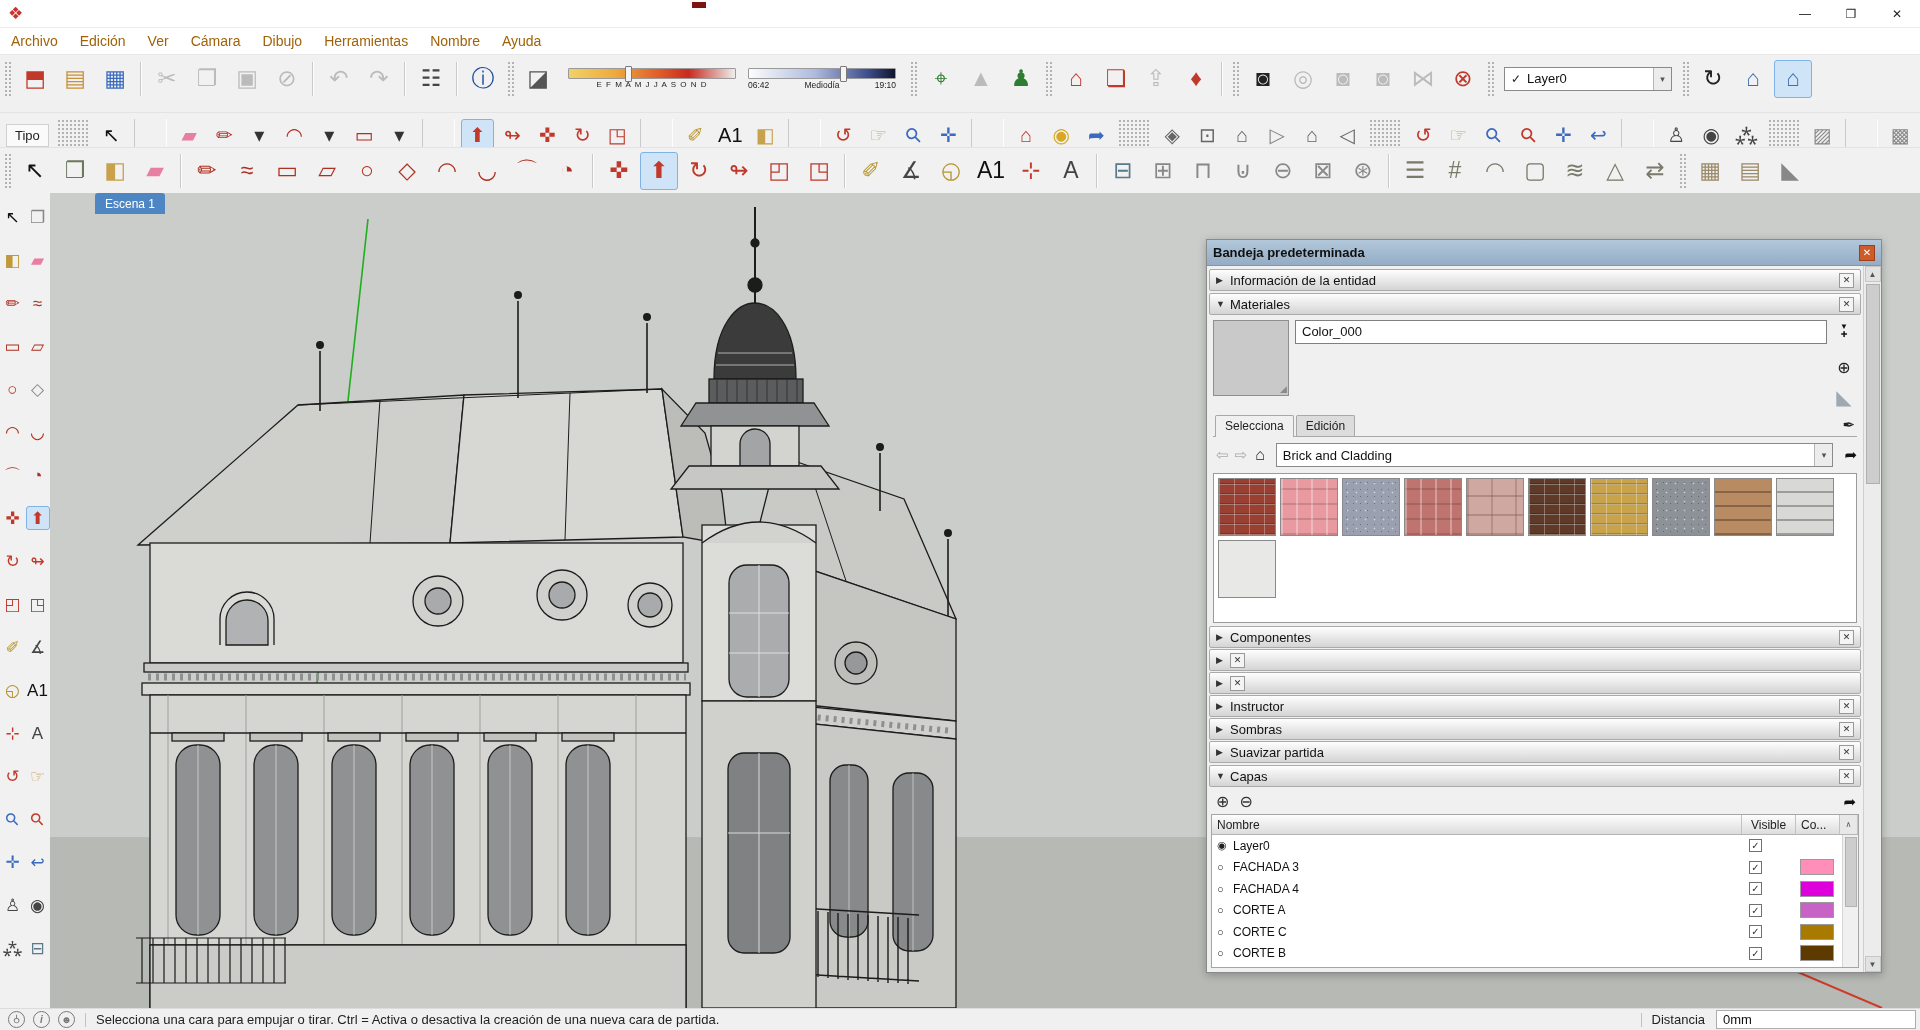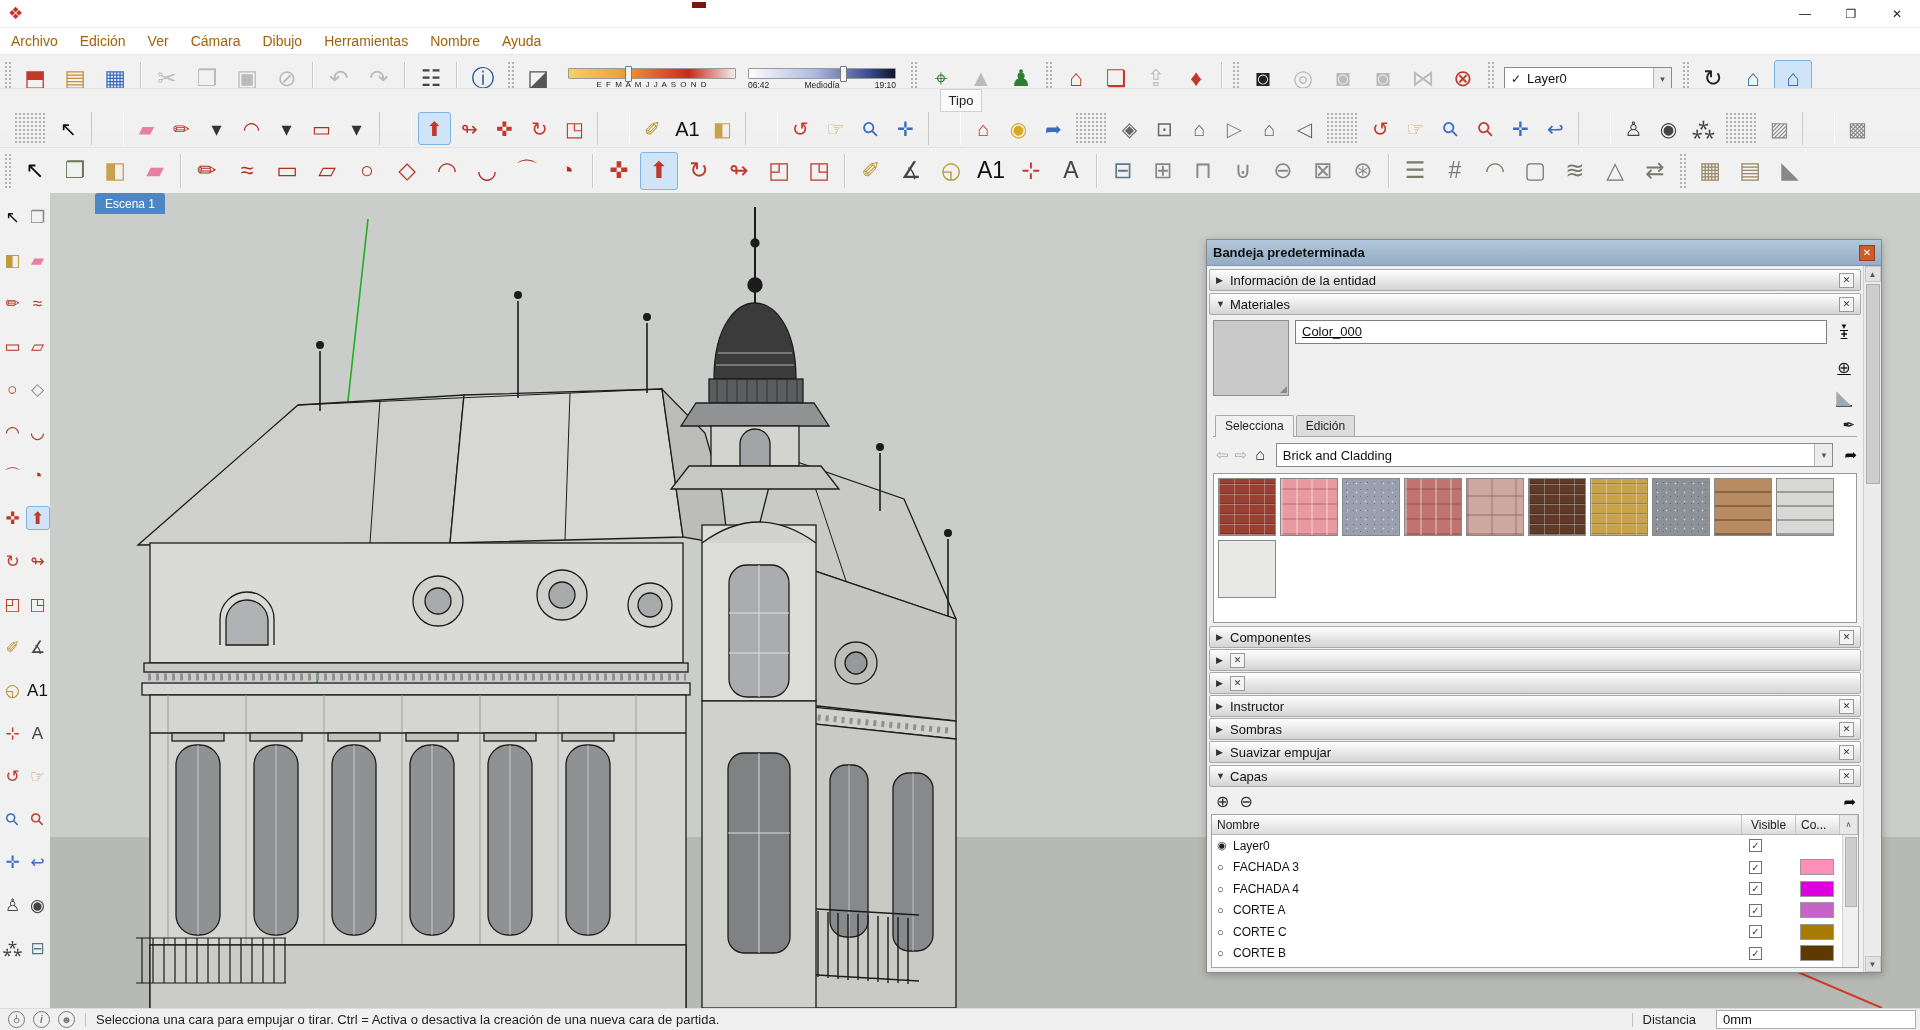--- a/index.html
+++ b/index.html
@@ -12,21 +12,21 @@
   #wincontrols { position:absolute; right:0; top:0; height:28px; display:flex; }
   .winbtn { width:46px; height:28px; display:flex; align-items:center; justify-content:center; font-size:12px; color:#222; }
 
   
   #menubar { position:absolute; left:0; top:28px; width:1920px; height:27px; background:#fff; display:flex; align-items:center; border-bottom:1px solid #e7e7e7; }
   .menu-item { padding:0 11px; font-size:14px; color:#a16207; }
 
   
   .tbrow { position:absolute; left:0; width:1920px; background:#f1f1f1; display:flex; align-items:center; }
   #tb1 { top:55px;  height:47px; }
-  #tb2 { top:88px; height:45px; border-top:1px solid #e3e3e3;flex-direction:column; }
+  #tb2 { top:112px; height:45px; border-top:1px solid #e3e3e3; }
   #tb3 { top:147px; height:46px; border-top:1px solid #e3e3e3; }
   .tblist { display:flex; align-items:center; }
   .tbi { width:38px; height:38px; display:flex; align-items:center; justify-content:center; border-radius:3px; margin:0 1px; }
   #tb2 .tbi { width:33px; height:33px; }
   .tbi .g { font-size:23px; line-height:1; }
   #tb2 .tbi .g { font-size:20px; }
   .tbi[data-sm="1"] { width:13px; }
   .tbi[data-sm="1"] .g { font-size:10px; color:#333; }
   .tbi[data-dis="1"] { opacity:.38; filter:grayscale(1); }
   .tbi[data-hl="1"] { background:#cfe5f7; border:1px solid #7fb2e5; }
@@ -88,21 +88,21 @@
   .sect-head .arr { font-size:9px; color:#333; width:14px; }
   .sect-head .lbl { font-size:13px; color:#111; flex:1; }
   .sect-x { width:15px; height:15px; background:#f4f4f4; border:1px solid #999; font-size:9px; color:#333;
      display:flex; align-items:center; justify-content:center; }
 
   
   #mat-body { background:#f0f0f0; padding:4px 4px 2px 4px; }
   #mat-top { display:flex; }
   #mat-preview { width:76px; height:76px; background:#c9c9c9; border:1px solid #8f8f8f; position:relative; }
   #mat-preview .corner { position:absolute; right:1px; bottom:1px; font-size:9px; color:#8a8a8a; }
-  #mat-right { flex:1; display:flex; margin-left:6px;text-decoration:underline; }
+  #mat-right { flex:1; display:flex; margin-left:6px; }
   #mat-name { flex:1; height:24px; background:#fff; border:1px solid #7f7f7f; font-size:13px; padding:3px 6px; color:#111; }
   #mat-btncol { width:26px; display:flex; flex-direction:column; align-items:center; margin-left:4px; }
   #create-mat { width:18px; height:22px; display:flex; flex-direction:column; align-items:center; justify-content:center; font-size:8px; color:#111; line-height:1; }
   #disp-pane-mat { margin-top:16px; font-size:16px; color:#222; }
   #sample-tri { margin-top:10px; font-size:20px; color:#9fa9b2; line-height:1; }
   #mat-tabs { display:flex; align-items:flex-end; margin-top:8px; height:22px; border-bottom:1px solid #a8a8a8; padding:0 2px; }
   .mtab { font-size:12px; padding:3px 9px; border:1px solid #a8a8a8; border-bottom:none; background:#dcdcdc; color:#222; margin-right:2px; border-radius:2px 2px 0 0; }
   .mtab[data-active="1"] { background:#f0f0f0; position:relative; top:1px; padding-bottom:4px; }
   #eyedrop { margin-left:auto; font-size:15px; color:#222; padding-bottom:2px; }
   #mat-nav { display:flex; align-items:center; margin-top:6px; }
@@ -142,21 +142,21 @@
   #rows-thumb { width:12px; height:70px; background:#cdcdcd; border:1px solid #b2b2b2; margin:2px auto 0 auto; }
 
   
   #statusbar { position:absolute; left:0; top:1008px; width:1920px; height:22px; background:#f0f0f0; border-top:1px solid #dcdcdc;
      display:flex; align-items:center; }
   .stic { width:17px; height:17px; border:1.5px solid #787878; border-radius:50%; display:flex; align-items:center; justify-content:center;
      font-size:10px; color:#787878; margin-left:8px; }
   .rot180 { transform:rotate(180deg); display:inline-block; }
   .vsep { width:1px; height:14px; background:#c2c2c2; margin:0 10px; }
   #status-msg { font-size:13px; color:#222; }
-  #dist-label { font-size:13px; color:#222; margin-right:20px; }
+  #dist-label { font-size:13px; color:#222; margin-right:11px; }
   #dist-input { width:200px; height:19px; background:#fff; border:1px solid #adadad; font-size:13px; color:#111; padding:1px 6px; margin-right:4px; }
 </style>
 </head>
 <body>
 
 <div id="titlebar">
   <span id="logo">❖</span>
   <span id="rec-artifact"></span>
   <div id="wincontrols">
 
@@ -966,21 +966,21 @@
           </div>
 
           <div class="sect-head">
             <span class="arr">▶</span>
             <span class="lbl">Sombras</span>
             <span class="sect-x">✕</span>
           </div>
 
           <div class="sect-head">
             <span class="arr">▶</span>
-            <span class="lbl">Suavizar empujar</span>
+            <span class="lbl">Suavizar partida</span>
             <span class="sect-x">✕</span>
           </div>
         </div>
 
       <div class="sect-head">
         <span class="arr">▼</span>
         <span class="lbl">Capas</span>
         <span class="sect-x">✕</span>
       </div>
 

